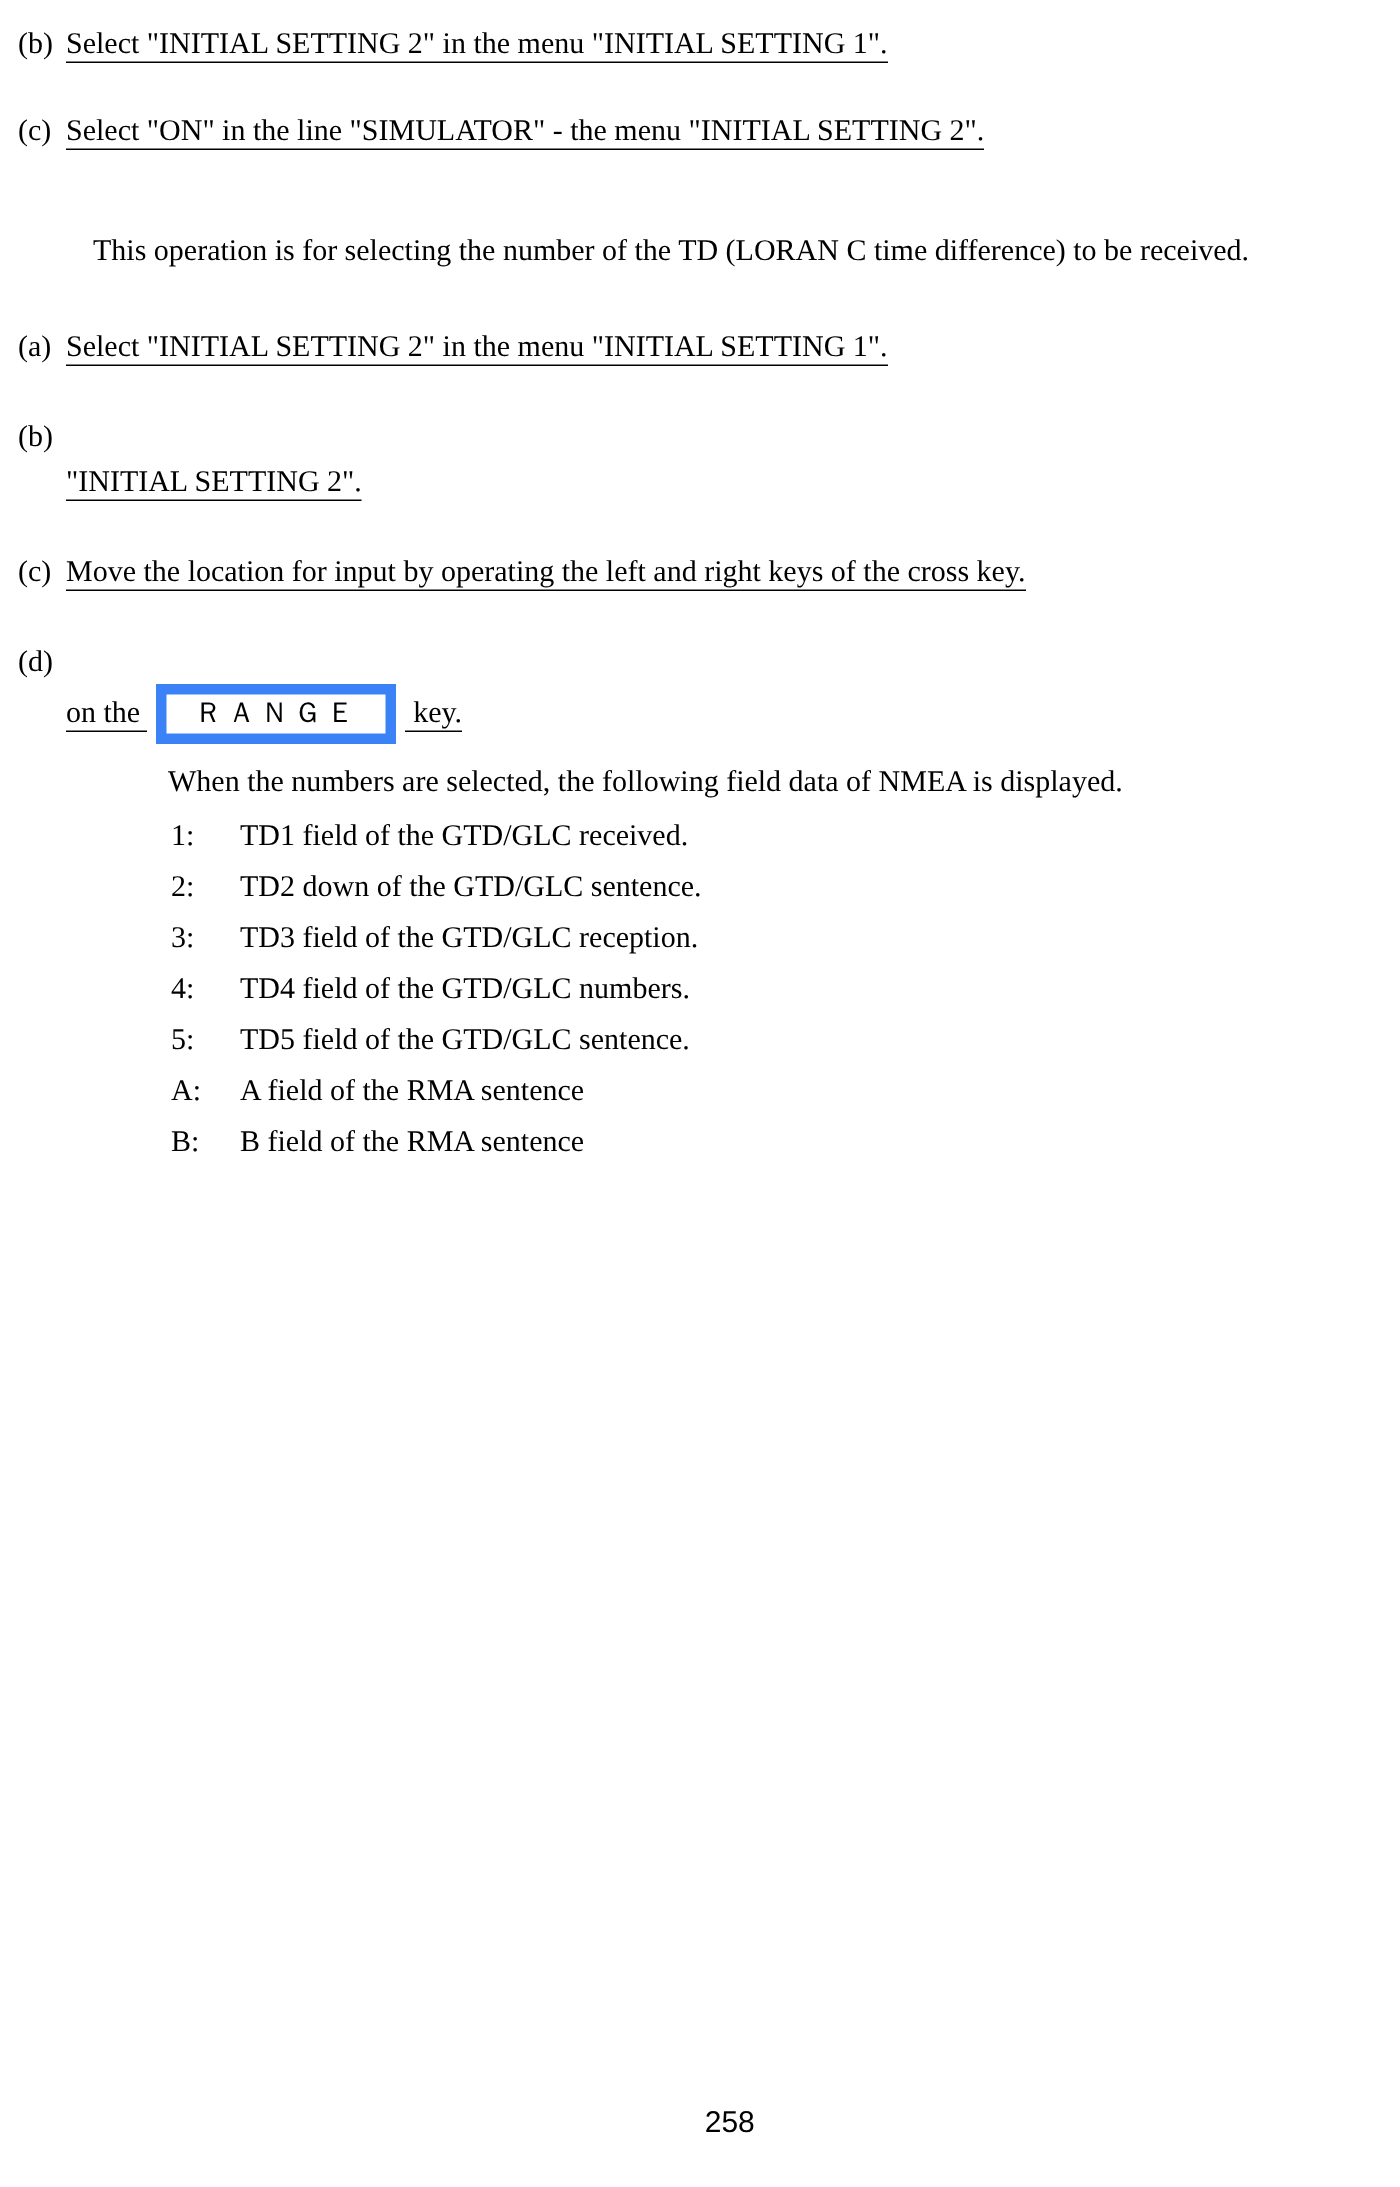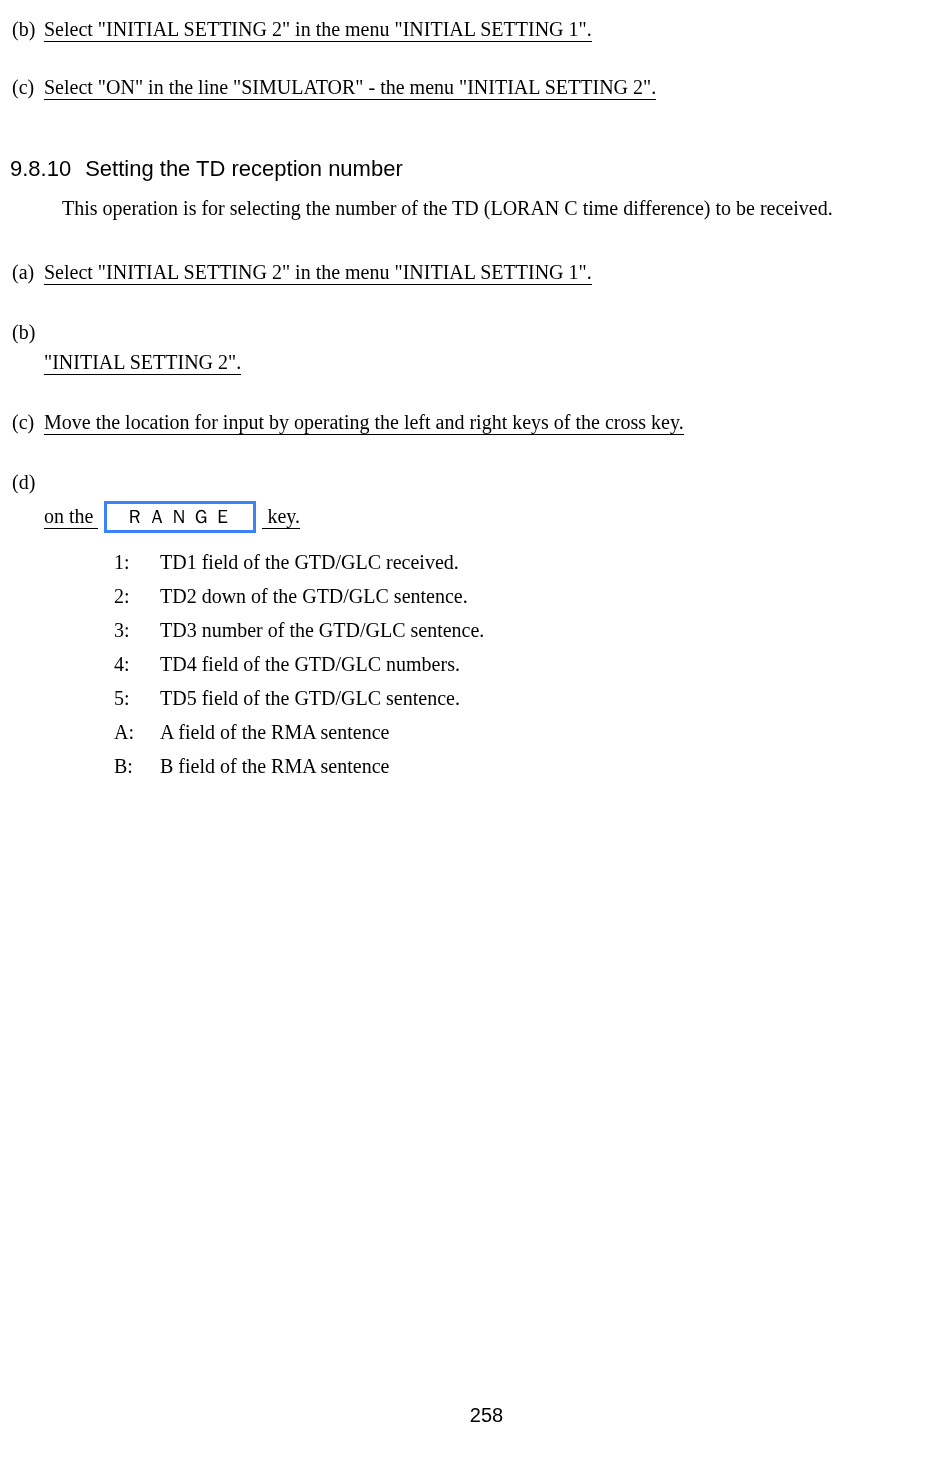--- a/index.html
+++ b/index.html
@@ -51,21 +51,21 @@
     display: inline-block;
     margin-right: 14px;
   }
   .intro {
     margin: 0 0 34px 24px;
     text-indent: 28px;
   }
   .steps-main .step { margin-bottom: 30px; }
   .keybox {
     display: inline-block;
-    border: 3px solid #3b82f6;
+    border: 7px solid #3b82f6;
     padding: 0 18px;
     margin: 0 6px;
     letter-spacing: 3px;
     font-size: 19px;
     line-height: 1.35;
     vertical-align: baseline;
   }
   .after-box {
     margin-left: 32px;
     margin-top: 8px;
@@ -113,23 +113,20 @@
       </div>
     </div>
     <div class="step">
       <div class="marker">(c)</div>
       <div class="body">
         <span class="u">Select "ON" in the line "SIMULATOR" - the menu "INITIAL SETTING 2".</span>
       </div>
     </div>
   </div>
 
-  <h2 class="heading">
-    <span class="hnum">9.8.10</span><span>Setting the TD reception number</span>
-  </h2>
   <p class="intro">This operation is for selecting the number of the TD (LORAN C time difference) to be received.</p>
 
   <div class="steps-main">
     <div class="step">
       <div class="marker">(a)</div>
       <div class="body">
         <span class="u">Select "INITIAL SETTING 2" in the menu "INITIAL SETTING 1".</span>
       </div>
     </div>
 
@@ -153,33 +150,34 @@
       <div class="body">
         <br>
         <span class="d-line2-wrap">
           <span class="u">on the </span><span class="keybox">ＲＡＮＧＥ</span><span class="u"> key. </span>
         </span>
       </div>
     </div>
   </div>
 
   <div class="after-box">
+    <p class="intro-line">When the numbers are selected, the following field data of NMEA is displayed.</p>
     <table class="fields">
       <tbody>
           <tr>
             <td class="k">1:</td>
             <td>TD1 field of the GTD/GLC received.</td>
           </tr>
       <tr>
             <td class="k">2:</td>
             <td>TD2 down of the GTD/GLC sentence.</td>
           </tr>
       <tr>
             <td class="k">3:</td>
-            <td>TD3 number of the GTD/GLC sentence.</td>
+            <td>TD3 field of the GTD/GLC reception.</td>
           </tr>
       <tr>
             <td class="k">4:</td>
             <td>TD4 field of the GTD/GLC numbers.</td>
           </tr>
       <tr>
             <td class="k">5:</td>
             <td>TD5 field of the GTD/GLC sentence.</td>
           </tr>
       <tr>

